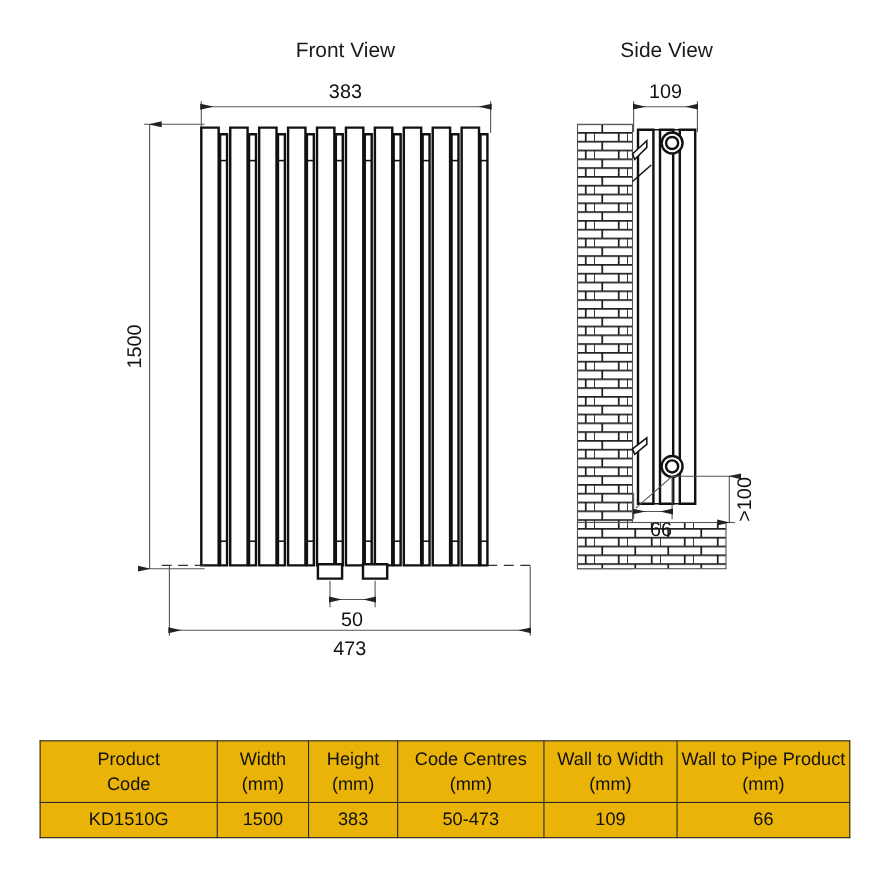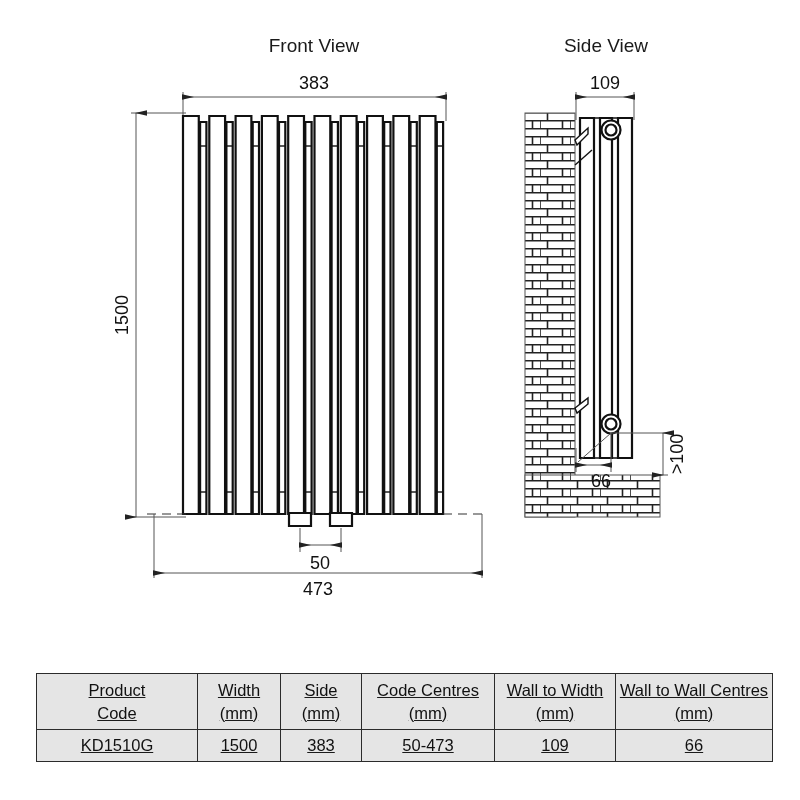--- a/index.html
+++ b/index.html
@@ -71,22 +71,21 @@
   #spec-table-wrap {
     position: absolute;
     left: 36px;
     top: 673px;
     width: 730px;
   }
   table.spec {
     border-collapse: collapse;
     width: 730px;
     table-layout: fixed;
-    background: #e5e5e5;
-    text-decoration: underline;
+    background: #eab308;
   }
   table.spec th, table.spec td {
     border: 1.6px solid #2b2b2b;
     text-align: center;
     font-family: "Liberation Sans", sans-serif;
     font-size: 16.5px;
     color: #111111;
     font-weight: normal;
     padding: 0;
   }
@@ -281,33 +280,33 @@
         <tr>
           <th style="width:160px">
             <span class="hdr-l1">Product</span>
             <span class="hdr-l2">Code</span>
           </th>
           <th style="width:82px">
             <span class="hdr-l1">Width</span>
             <span class="hdr-l2">(mm)</span>
           </th>
           <th style="width:80px">
-            <span class="hdr-l1">Side</span>
+            <span class="hdr-l1">Height</span>
             <span class="hdr-l2">(mm)</span>
           </th>
           <th style="width:132px">
             <span class="hdr-l1">Code Centres</span>
             <span class="hdr-l2">(mm)</span>
           </th>
           <th style="width:120px">
             <span class="hdr-l1">Wall to Width</span>
             <span class="hdr-l2">(mm)</span>
           </th>
           <th style="width:156px">
-            <span class="hdr-l1">Wall to Wall Centres</span>
+            <span class="hdr-l1">Wall to Pipe Product</span>
             <span class="hdr-l2">(mm)</span>
           </th>
         </tr>
       </thead>
       <tbody>
         <tr>
           <td>KD1510G</td>
           <td>1500</td>
           <td>383</td>
           <td>50-473</td>

